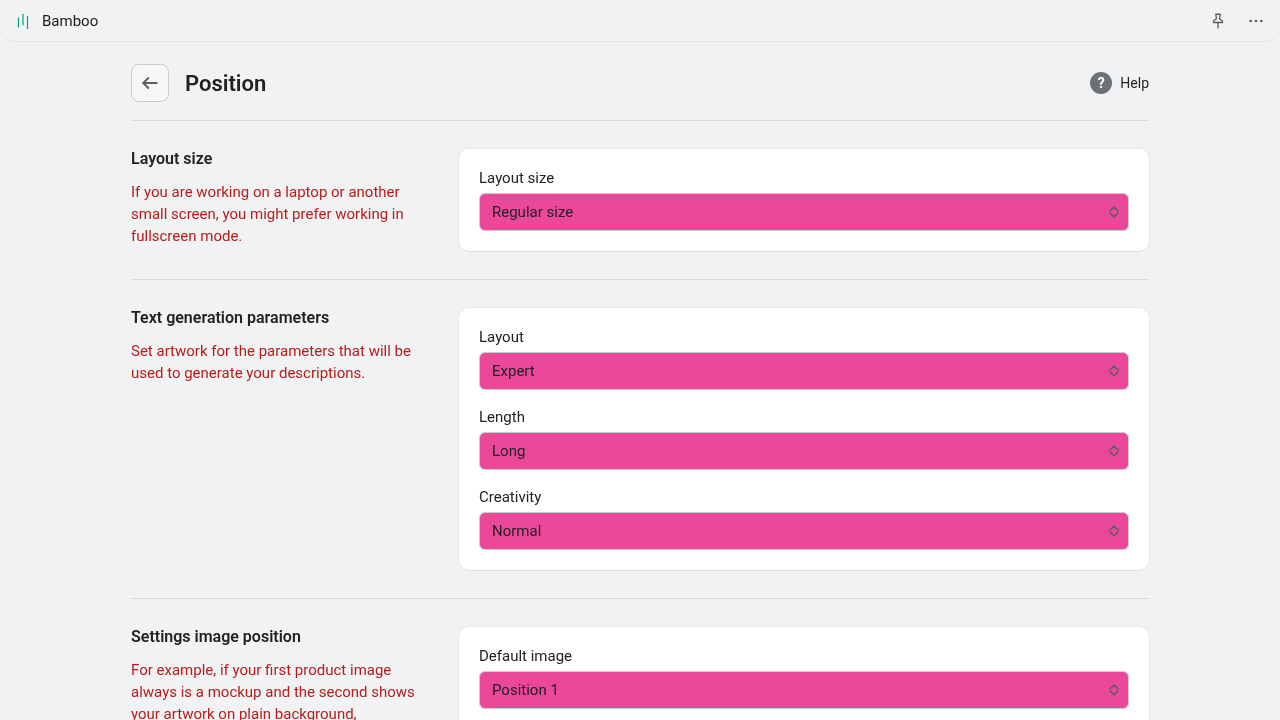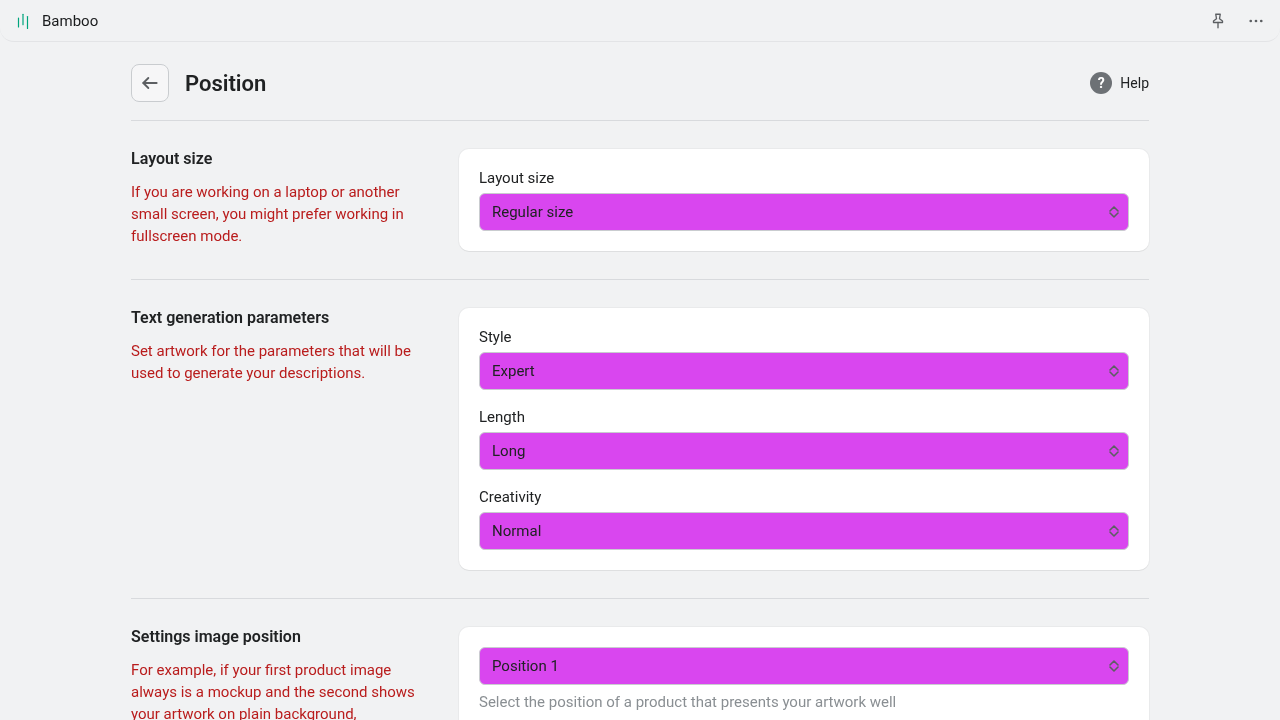--- a/index.html
+++ b/index.html
@@ -110,21 +110,21 @@
   .field-label{font-size:15px;color:#202223;}
   .select{
     position:relative;
   }
   .select select{
     appearance:none;-webkit-appearance:none;-moz-appearance:none;
     width:100%;
     height:38px;
     border:1px solid #c9cccf;
     border-radius:6px;
-    background:#d946ef;
+    background:#ec4899;
     padding:0 36px 0 12px;
     font-size:15px;color:#202223;
     font-family:inherit;
     cursor:pointer;
   }
   .select-caret{
     position:absolute;right:10px;top:50%;transform:translateY(-50%);
     pointer-events:none;
     display:flex;flex-direction:column;gap:0px;color:#5c5f62;
   }
@@ -209,21 +209,21 @@
         </div>
       </div>
 
       <div class="section">
         <div class="section-side">
           <h3 class="section-title">Text generation parameters</h3>
           <p class="section-desc">Set artwork for the parameters that will be used to generate your descriptions.</p>
         </div>
         <div class="card">
           <div class="field">
-            <div class="field-label">Style</div>
+            <div class="field-label">Layout</div>
             <div class="select">
               <select>
                 <option>Expert</option>
               </select>
               <span class="select-caret">
                 <svg viewBox="0 0 10 6">
                     <path d="M1 5 L5 1 L9 5" stroke="currentColor" stroke-width="1.6" fill="none" stroke-linecap="round" stroke-linejoin="round"></path>
                   </svg>
                 <svg viewBox="0 0 10 6">
                     <path d="M1 1 L5 5 L9 1" stroke="currentColor" stroke-width="1.6" fill="none" stroke-linecap="round" stroke-linejoin="round"></path>
@@ -266,20 +266,21 @@
         </div>
       </div>
 
       <div class="section">
         <div class="section-side">
           <h3 class="section-title">Settings image position</h3>
           <p class="section-desc">For example, if your first product image always is a mockup and the second shows your artwork on plain background,</p>
         </div>
         <div class="card">
           <div class="field">
+            <div class="field-label">Default image</div>
             <div class="select">
               <select>
                 <option>Position 1</option>
               </select>
               <span class="select-caret">
                 <svg viewBox="0 0 10 6">
                     <path d="M1 5 L5 1 L9 5" stroke="currentColor" stroke-width="1.6" fill="none" stroke-linecap="round" stroke-linejoin="round"></path>
                   </svg>
                 <svg viewBox="0 0 10 6">
                     <path d="M1 1 L5 5 L9 1" stroke="currentColor" stroke-width="1.6" fill="none" stroke-linecap="round" stroke-linejoin="round"></path>

